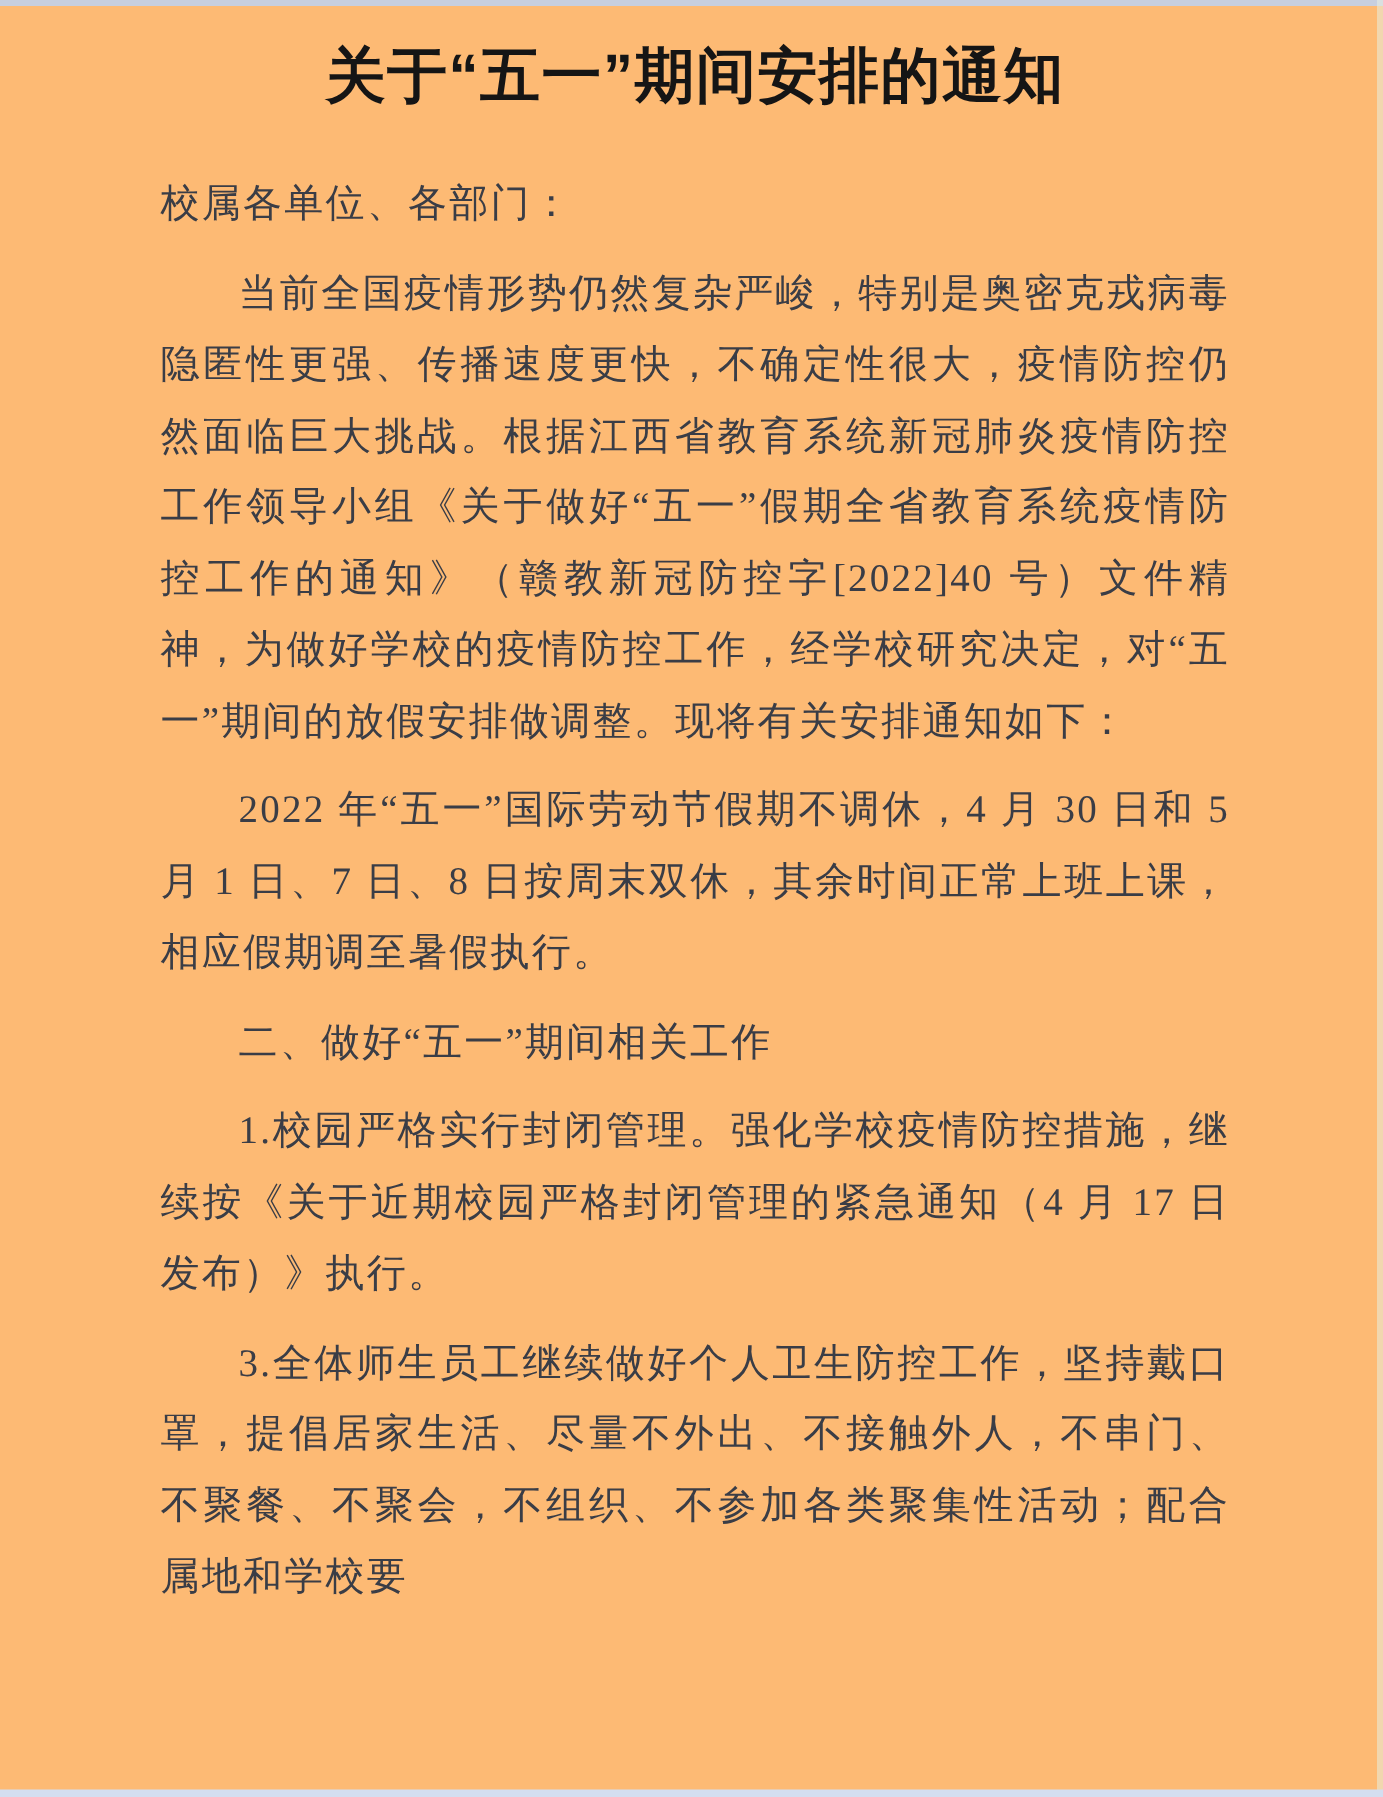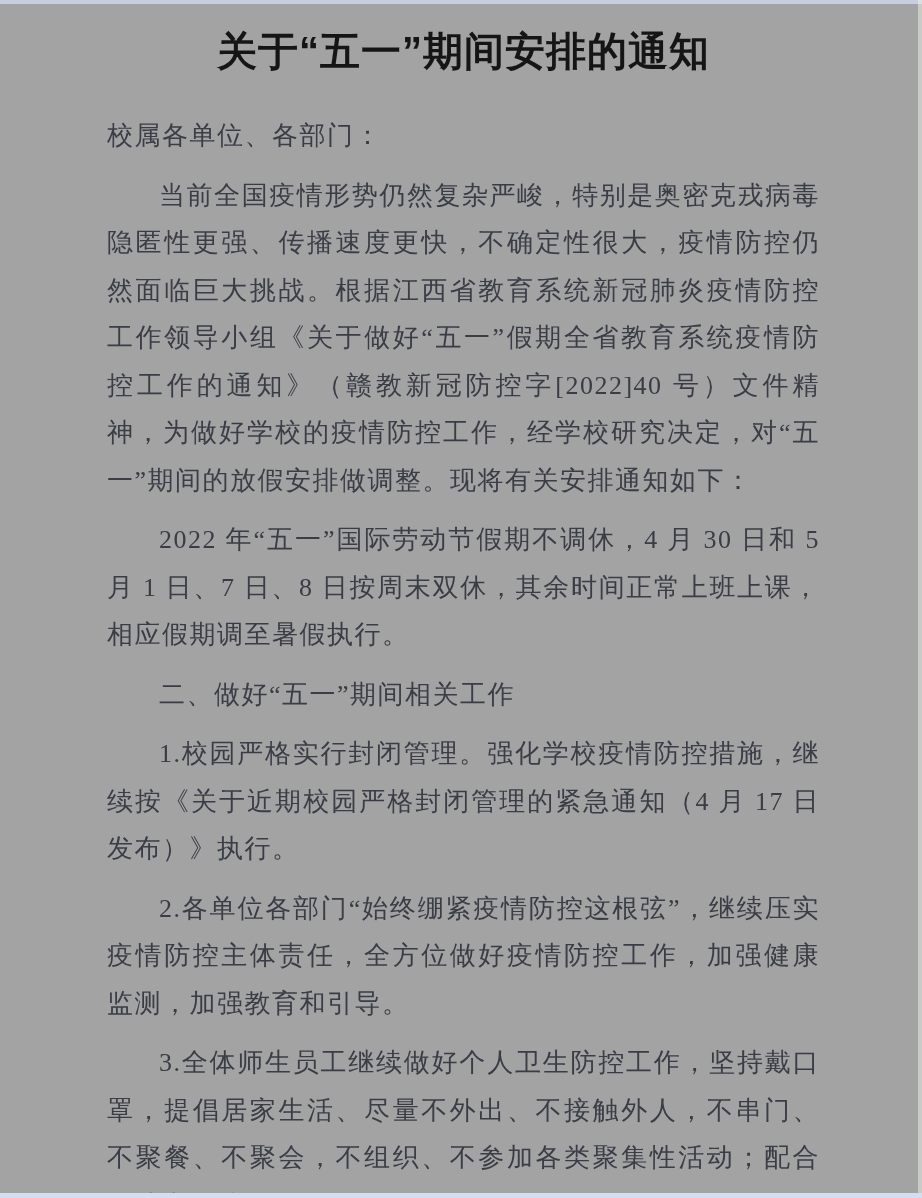--- a/index.html
+++ b/index.html
@@ -58,29 +58,28 @@
   .doc-body p {
     margin: 12px;
   }
   .doc-body p.indent {
     text-indent: 2em;
   }
 </style>
 </head>
 <body>
 
-<div class="page" style="background: #a3a3a3; text-decoration: underline;">
+<div class="page" style="background: #fdba74; text-decoration: underline;">
   <div class="edge-top" style="background: rgb(199, 207, 223);"></div>
   <div class="content">
     <h1 class="doc-title" style="color: rgb(21, 21, 21);">关于“五一”期间安排的通知</h1>
     <div class="doc-body" style="color: rgb(58, 61, 70);">
         <p>校属各单位、各部门：</p>
         <p class="indent">当前全国疫情形势仍然复杂严峻，特别是奥密克戎病毒隐匿性更强、传播速度更快，不确定性很大，疫情防控仍然面临巨大挑战。根据江西省教育系统新冠肺炎疫情防控工作领导小组《关于做好“五一”假期全省教育系统疫情防控工作的通知》（赣教新冠防控字[2022]40 号）文件精神，为做好学校的疫情防控工作，经学校研究决定，对“五一”期间的放假安排做调整。现将有关安排通知如下：</p>
         <p class="indent">2022 年“五一”国际劳动节假期不调休，4 月 30 日和 5 月 1 日、7 日、8 日按周末双休，其余时间正常上班上课，相应假期调至暑假执行。</p>
         <p class="indent">二、做好“五一”期间相关工作</p>
         <p class="indent">1.校园严格实行封闭管理。强化学校疫情防控措施，继续按《关于近期校园严格封闭管理的紧急通知（4 月 17 日发布）》执行。</p>
-        <p class="indent">2.各单位各部门“始终绷紧疫情防控这根弦”，继续压实疫情防控主体责任，全方位做好疫情防控工作，加强健康监测，加强教育和引导。</p>
         <p class="indent">3.全体师生员工继续做好个人卫生防控工作，坚持戴口罩，提倡居家生活、尽量不外出、不接触外人，不串门、不聚餐、不聚会，不组织、不参加各类聚集性活动；配合属地和学校要</p>
       </div>
   </div>
   <div class="edge-right"></div>
   <div class="edge-bottom" style="background: rgb(212, 222, 240);"></div>
 </div>
 
 </body></html>

